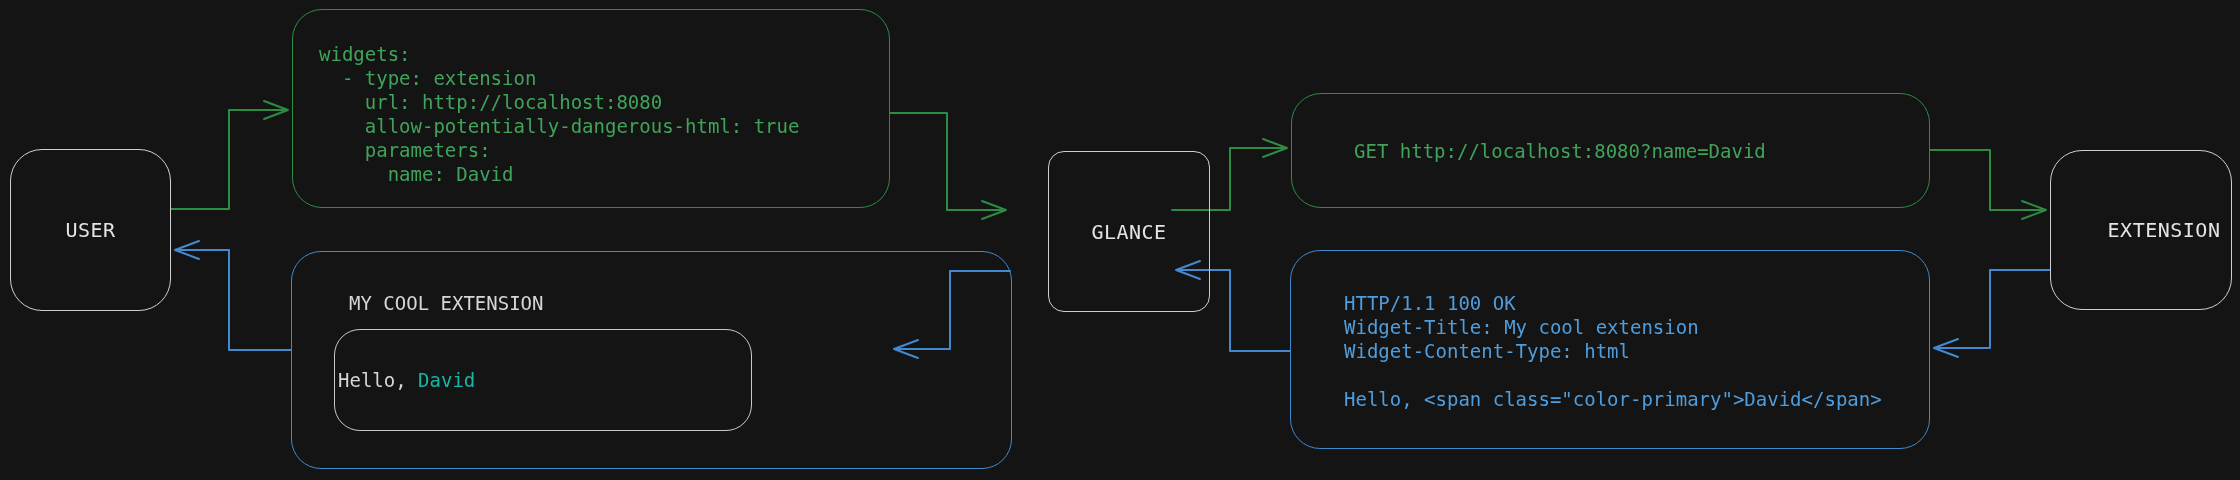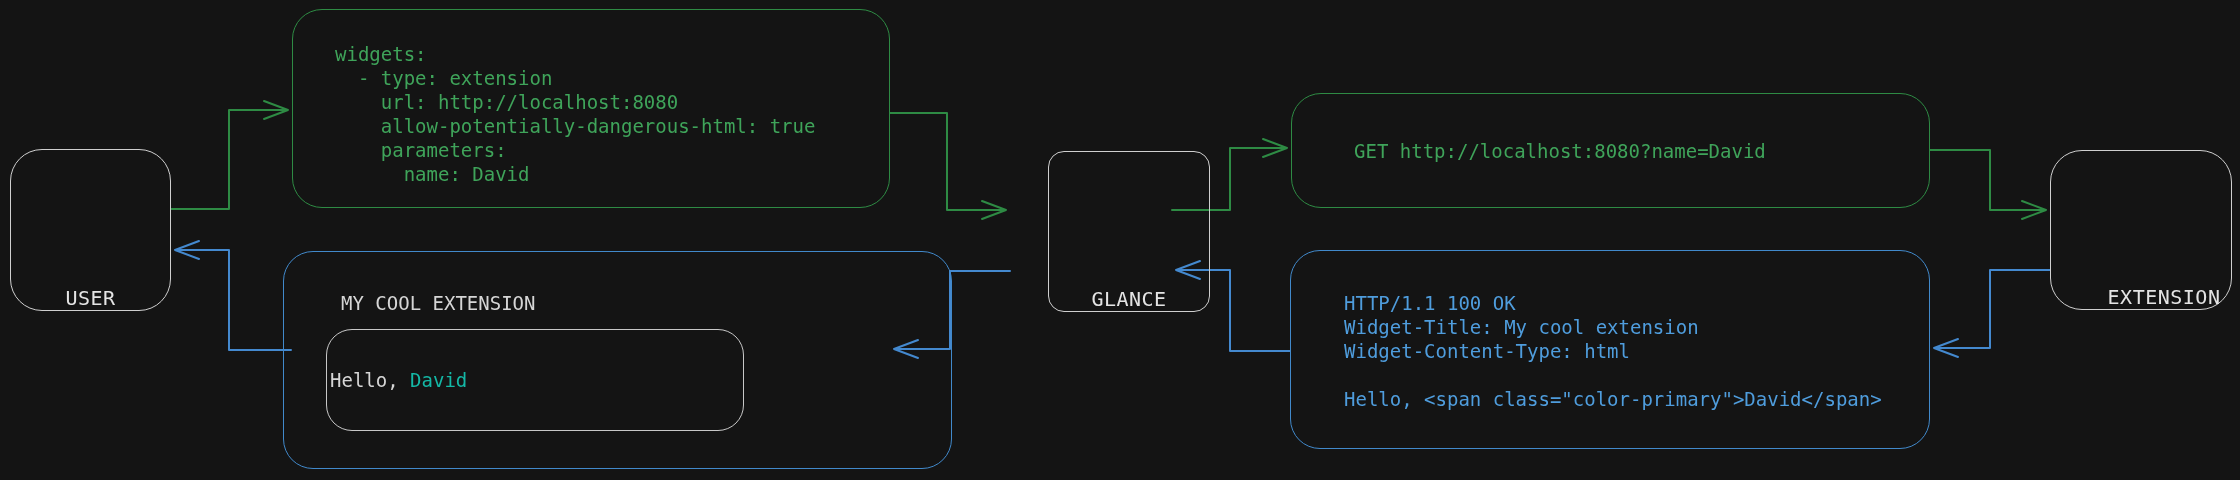--- a/index.html
+++ b/index.html
@@ -23,21 +23,21 @@
     stroke-linejoin:round;
   }
   .stroke-green { stroke:#2e8b44; }
   .stroke-blue  { stroke:#4489cf; }
 
   
   .node {
     position:absolute;
     border:1.5px solid #cfcfcf;
     border-radius:32px;
-    display:flex; align-items:flex-end; justify-content:center;
+    display:flex; align-items:center; justify-content:center;
     color:#e4e4e4;
     font-size:20px;
     letter-spacing:0.5px;
   }
   #node-user      { left:10px;   top:149px; width:161px; height:162px; }
   #node-glance    { left:1048px; top:151px; width:162px; height:161px;border-radius:16px; }
   #node-extension { left:2050px; top:150px; width:182px; height:160px;padding-left:46px; }
 
   
   .code-box {
@@ -48,27 +48,27 @@
   .green-box { border:1.5px solid #2e8b44; color:#3fa45a; }
   .blue-box  { border:1.5px solid #4189cb; color:#4f9ddd; }
 
   .code-line {
     white-space:pre;
     font-size:19px;
     line-height:24px;
     min-height:24px;
   }
 
-  #config-box   { left:292px;  top:9px;   width:598px; height:199px; padding:32px 18px 0 42px; }
+  #config-box   { left:292px;  top:9px;   width:598px; height:199px; padding:32px 18px 0 26px; }
   #request-box  { left:1291px; top:93px;  width:639px; height:115px; display:flex; align-items:center; padding-left:62px; }
   #response-box { left:1290px; top:250px; width:640px; height:199px; padding:40px 18px 0 53px; }
 
   
   #widget-box {
-    left:283px; top:251px; width:669px; height:218px;
+    left:291px; top:251px; width:721px; height:218px;
     border:1.5px solid #4189cb;
     color:#d6d6d6;
   }
   #widget-title {
     position:absolute; left:57px; top:39px;
     font-size:19px; line-height:24px; white-space:pre;
     color:#d6d6d6;
   }
   #hello-card {
     position:absolute; left:42px; top:77px; width:418px; height:102px;

